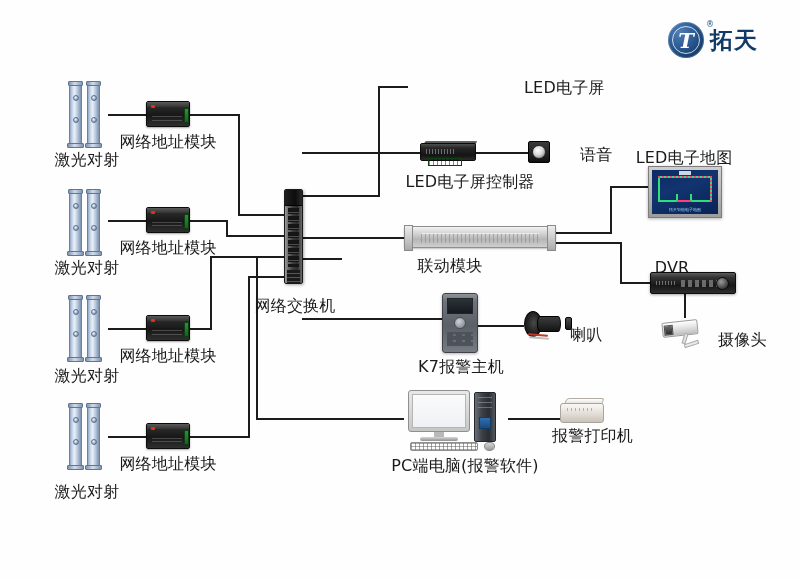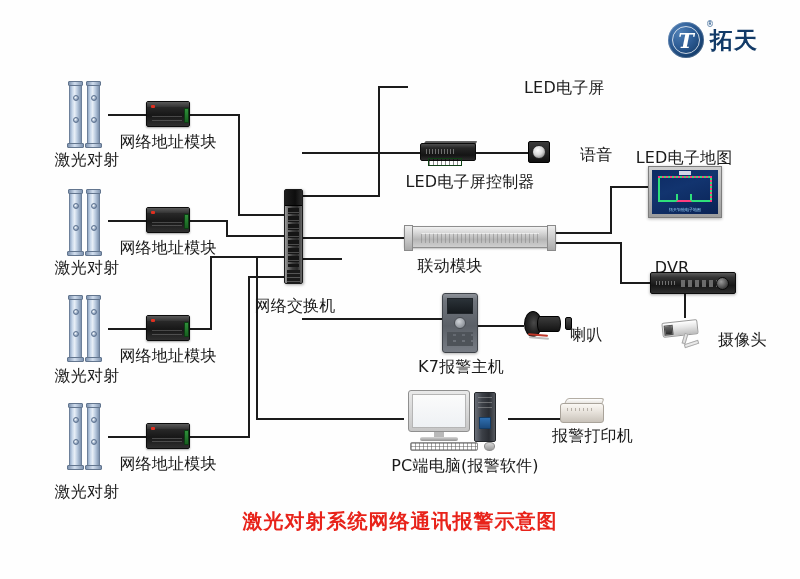--- a/index.html
+++ b/index.html
@@ -768,15 +768,14 @@
   </div>
   <div class="lbl c" style="left:465px; top:456px;">PC端电脑(报警软件)</div>
 
   <div class="printer" style="left:560px; top:396px;">
     <div class="lid"></div>
     <div class="body"></div>
     <div class="slot"></div>
   </div>
   <div class="lbl" style="left:552px; top:426px;">报警打印机</div>
 
-  <div class="title" style="top:508px;">激光对射系统网络通讯报警示意图</div>
 
 </div>
 
 </body></html>

